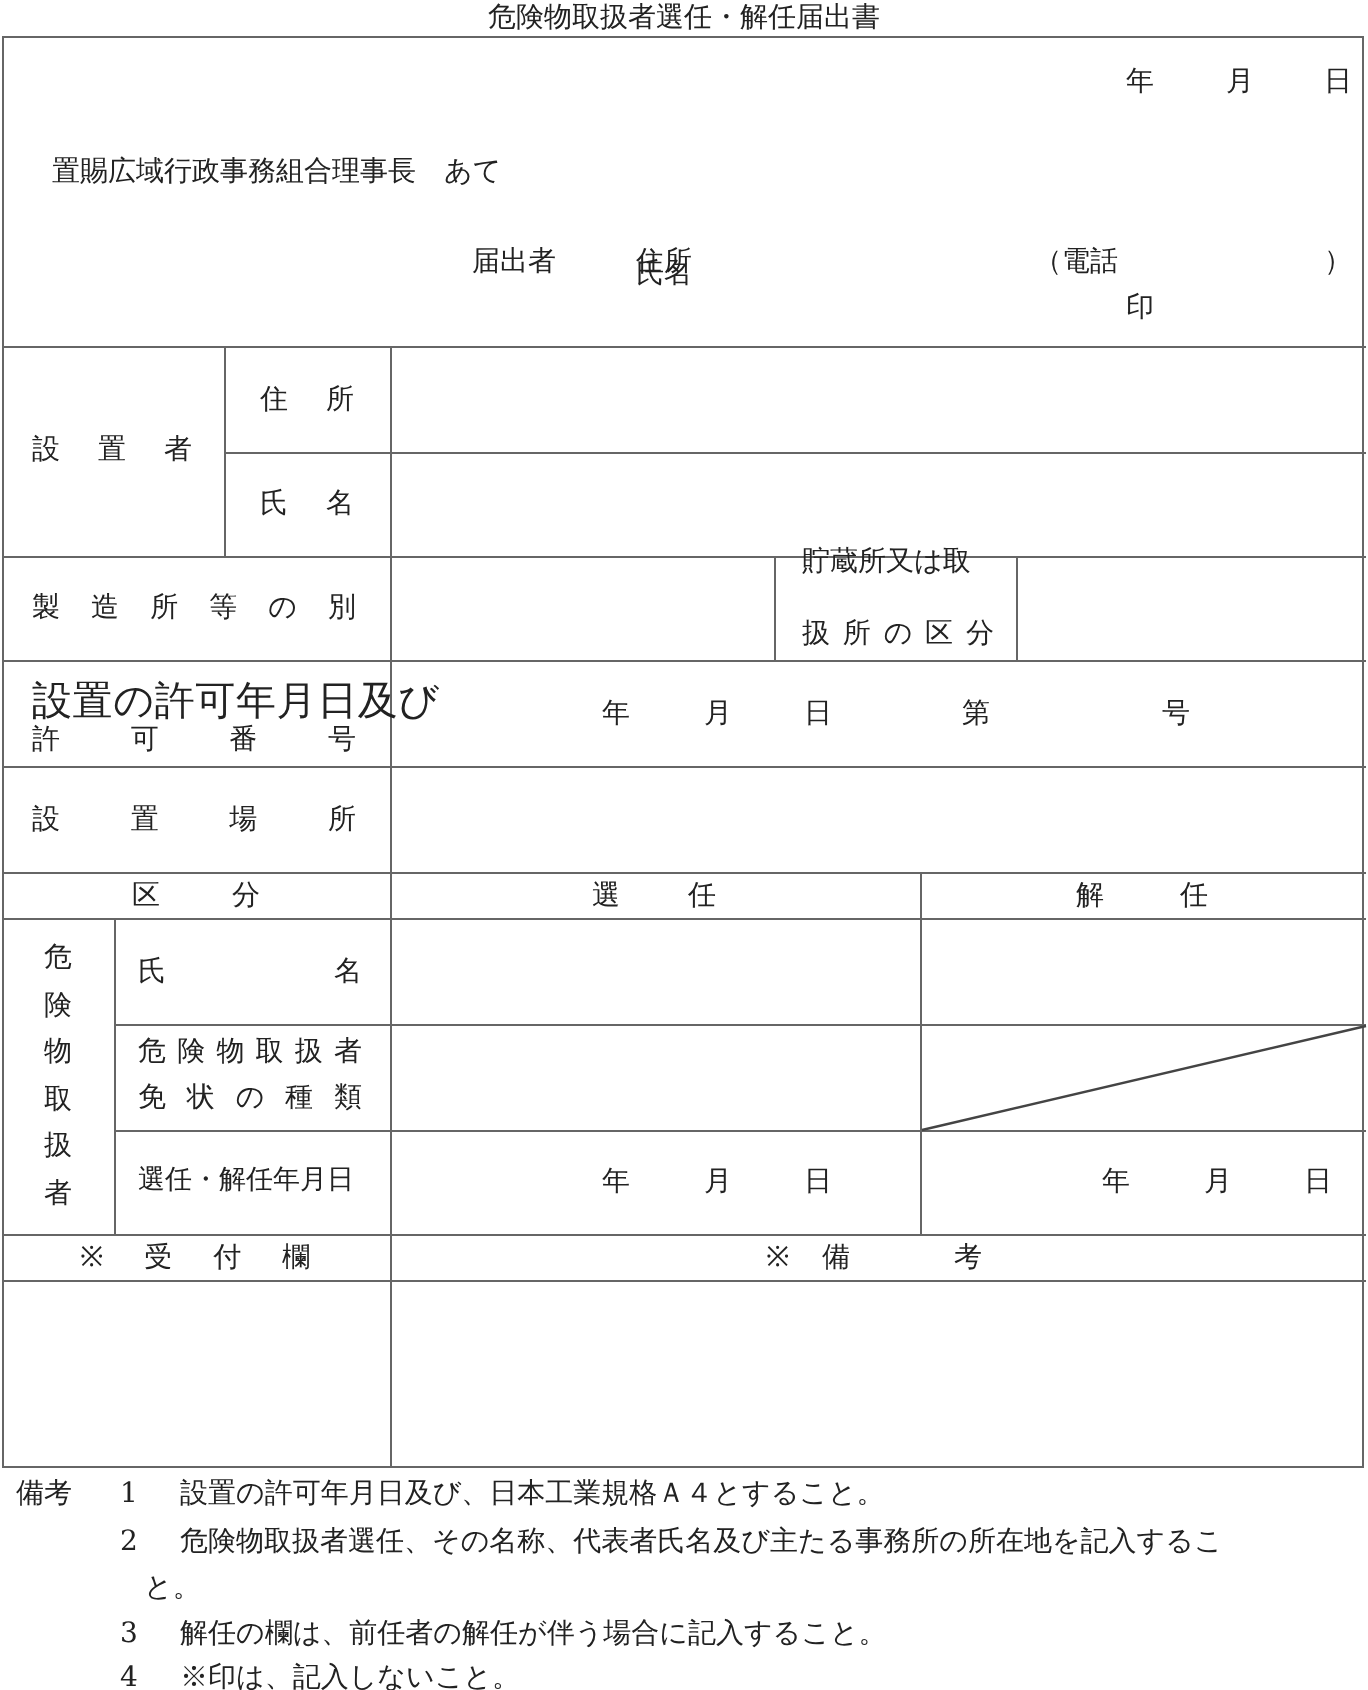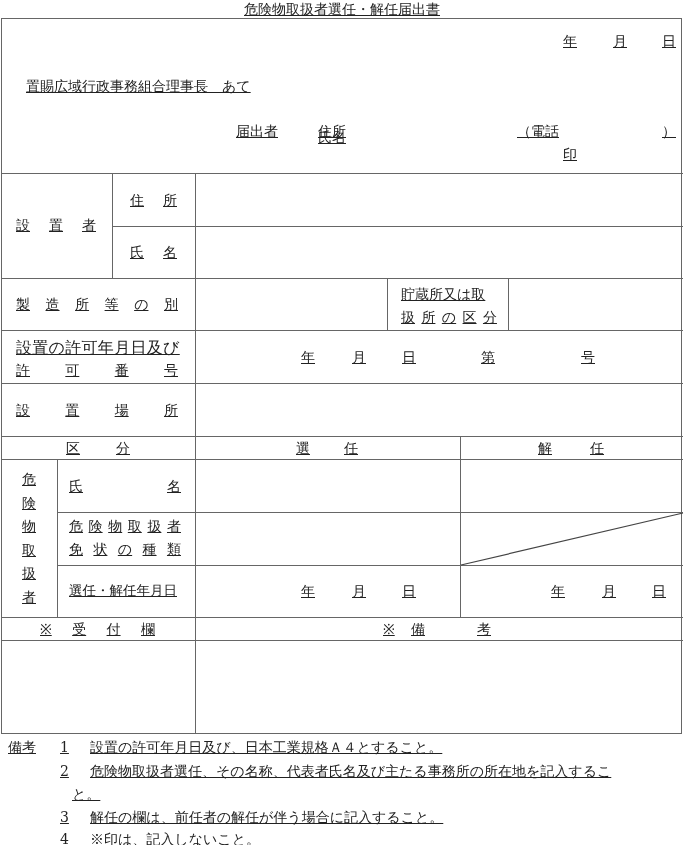--- a/index.html
+++ b/index.html
@@ -1,18 +1,18 @@
 <!DOCTYPE html>
 <html><head>
 <meta charset="utf-8">
 <style>
   html,body{margin:0;padding:0;background:#fff;}
   body{width:684px;height:845px;position:relative;overflow:hidden;
        font-family:"DejaVu Serif","Liberation Serif",serif;color:#222;font-size:14px;}
-  .abs{position:absolute;white-space:nowrap;line-height:1;text-decoration:underline;}
+  .abs{position:absolute;white-space:nowrap;line-height:1;}
   .hl{position:absolute;height:0;border-top:1.5px solid #666;}
   .vl{position:absolute;width:0;border-left:1.5px solid #666;}
   .title{font-size:14px;}
   .field{position:absolute;}
   .spread{display:flex;justify-content:space-between;}
   .vert{display:flex;flex-direction:column;align-items:center;justify-content:space-between;}
 </style>
 </head>
 <body>
 
@@ -72,31 +72,31 @@
 
 <div class="abs spread" style="left:16px;top:297px;width:162px;">
   <span>製</span>
     <span>造</span>
     <span>所</span>
     <span>等</span>
     <span>の</span>
     <span>別</span>
 </div>
 <div class="field" style="left:197px;top:280px;width:189px;height:49px;"></div>
-<div class="abs" style="left:401px;top:287px;text-align:right;">貯蔵所又は取</div>
+<div class="abs" style="left:401px;top:274px;text-align:right;">貯蔵所又は取</div>
 <div class="abs spread" style="left:401px;top:310px;width:96px;">
   <span>扱</span>
     <span>所</span>
     <span>の</span>
     <span>区</span>
     <span>分</span>
 </div>
 <div class="field" style="left:510px;top:280px;width:171px;height:49px;"></div>
 
-<div class="abs" style="left:16px;top:340px;font-size:16px;letter-spacing:0.3px;">設置の許可年月日及び</div>
+<div class="abs" style="left:16px;top:340px;font-size:20px;letter-spacing:0.3px;">設置の許可年月日及び</div>
 <div class="abs spread" style="left:16px;top:363px;width:162px;">
   <span>許</span>
     <span>可</span>
     <span>番</span>
     <span>号</span>
 </div>
 <div class="field" style="left:197px;top:332px;width:484px;height:50px;">
   <span class="abs" style="left:104px;top:18px;">年</span>
   <span class="abs" style="left:155px;top:18px;">月</span>
   <span class="abs" style="left:205px;top:18px;">日</span>

